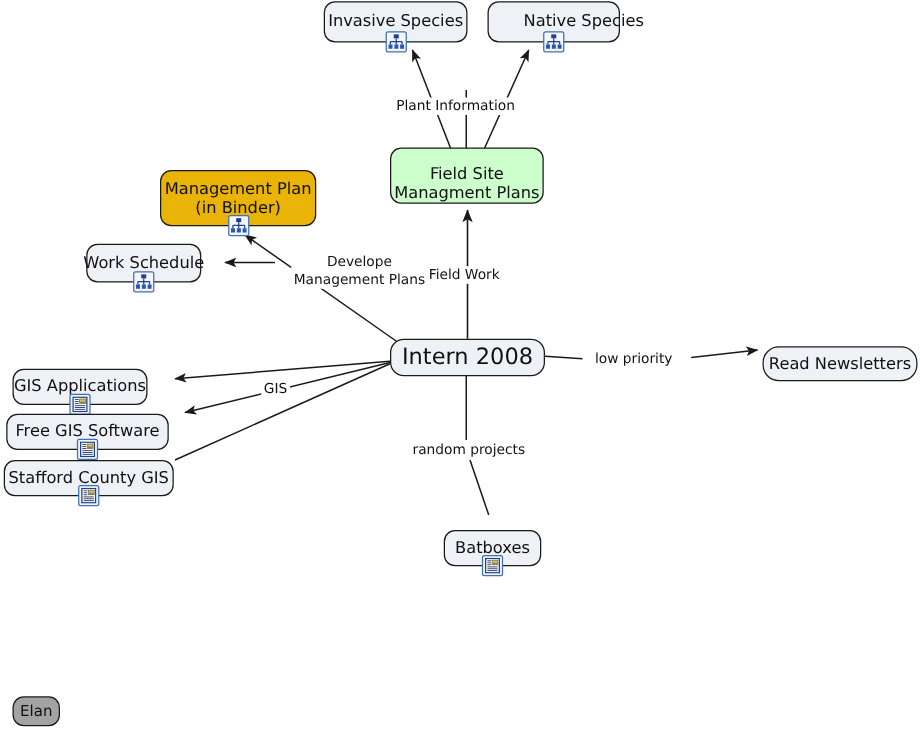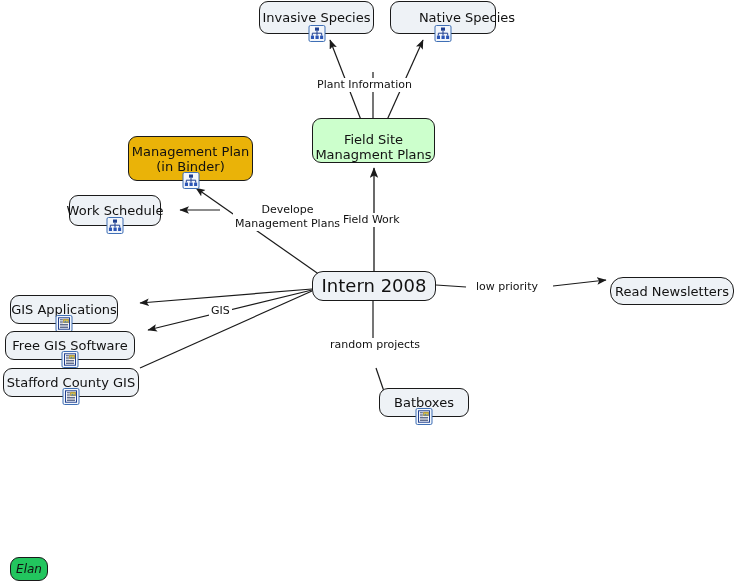--- a/index.html
+++ b/index.html
@@ -37,21 +37,21 @@
     align-items: center;
     justify-content: center;
     text-align: center;
     color: #111111;
     font-size: 13px;
     line-height: 15px;
     white-space: pre;
   }
   .node.green { background: #ccffcc; }
   .node.yellow { background: #eab308; }
-  .node.plain  { background: #22c55e; font-style: italic; }
+  .node.plain  { background: #a3a3a3; }
   .node.big { font-size: 18px; line-height: 20px; }
   .node-label { display: block; }
   .node-icon {
     position: absolute;
     bottom: -9px;
     left: 50%;
     transform: translateX(-50%);
     width: 17px;
     height: 17px;
     box-sizing: border-box;
@@ -204,21 +204,21 @@
     <span class="node-icon">
       <svg width="13" height="13" viewBox="0 0 13 13">
         <rect x="1" y="0.8" width="11" height="11.4" fill="#ffffff" stroke="#1f3f8f" stroke-width="1"></rect>
         <rect x="6.2" y="2.2" width="4.6" height="3.6" fill="#d8c24a" stroke="#8a6a10" stroke-width="0.6"></rect>
         <path d="M6.4 5.6 L7.8 3.6 L8.8 5 L9.8 3.9 L10.6 5.6 z" fill="#4a7fc1"></path>
         <path d="M2.4 2.6 L5.4 2.6 M2.4 4.2 L5.4 4.2 M2.4 5.8 L5.4 5.8 M2.4 7.5 L10.6 7.5 M2.4 9 L10.6 9 M2.4 10.5 L10.6 10.5" stroke="#2b3c66" stroke-width="0.75"></path>
       </svg>
     </span>
   </div>
 
-  <div class="node" style="left:355px; top:388px; width:90px; height:29px;margin-left:24px;">
+  <div class="node" style="left:355px; top:424px; width:78px; height:29px;">
     <span class="node-label">Batboxes</span>
     <span class="node-icon">
       <svg width="13" height="13" viewBox="0 0 13 13">
         <rect x="1" y="0.8" width="11" height="11.4" fill="#ffffff" stroke="#1f3f8f" stroke-width="1"></rect>
         <rect x="6.2" y="2.2" width="4.6" height="3.6" fill="#d8c24a" stroke="#8a6a10" stroke-width="0.6"></rect>
         <path d="M6.4 5.6 L7.8 3.6 L8.8 5 L9.8 3.9 L10.6 5.6 z" fill="#4a7fc1"></path>
         <path d="M2.4 2.6 L5.4 2.6 M2.4 4.2 L5.4 4.2 M2.4 5.8 L5.4 5.8 M2.4 7.5 L10.6 7.5 M2.4 9 L10.6 9 M2.4 10.5 L10.6 10.5" stroke="#2b3c66" stroke-width="0.75"></path>
       </svg>
     </span>
   </div>
@@ -231,15 +231,15 @@
 
   <div class="edge-label" style="left:197px; top:203px;margin-left:36px;">Develope
 Management Plans</div>
 
   <div class="edge-label" style="left:341px; top:213px;">Field Work</div>
 
   <div class="edge-label" style="left:209px; top:304px;">GIS</div>
 
   <div class="edge-label" style="left:474px; top:280px;text-align:center;">low priority</div>
 
-  <div class="edge-label" style="left:328px; top:338px;">random projects</div>
+  <div class="edge-label" style="left:328px; top:353px;">random projects</div>
 
 </div>
 
 </body></html>

